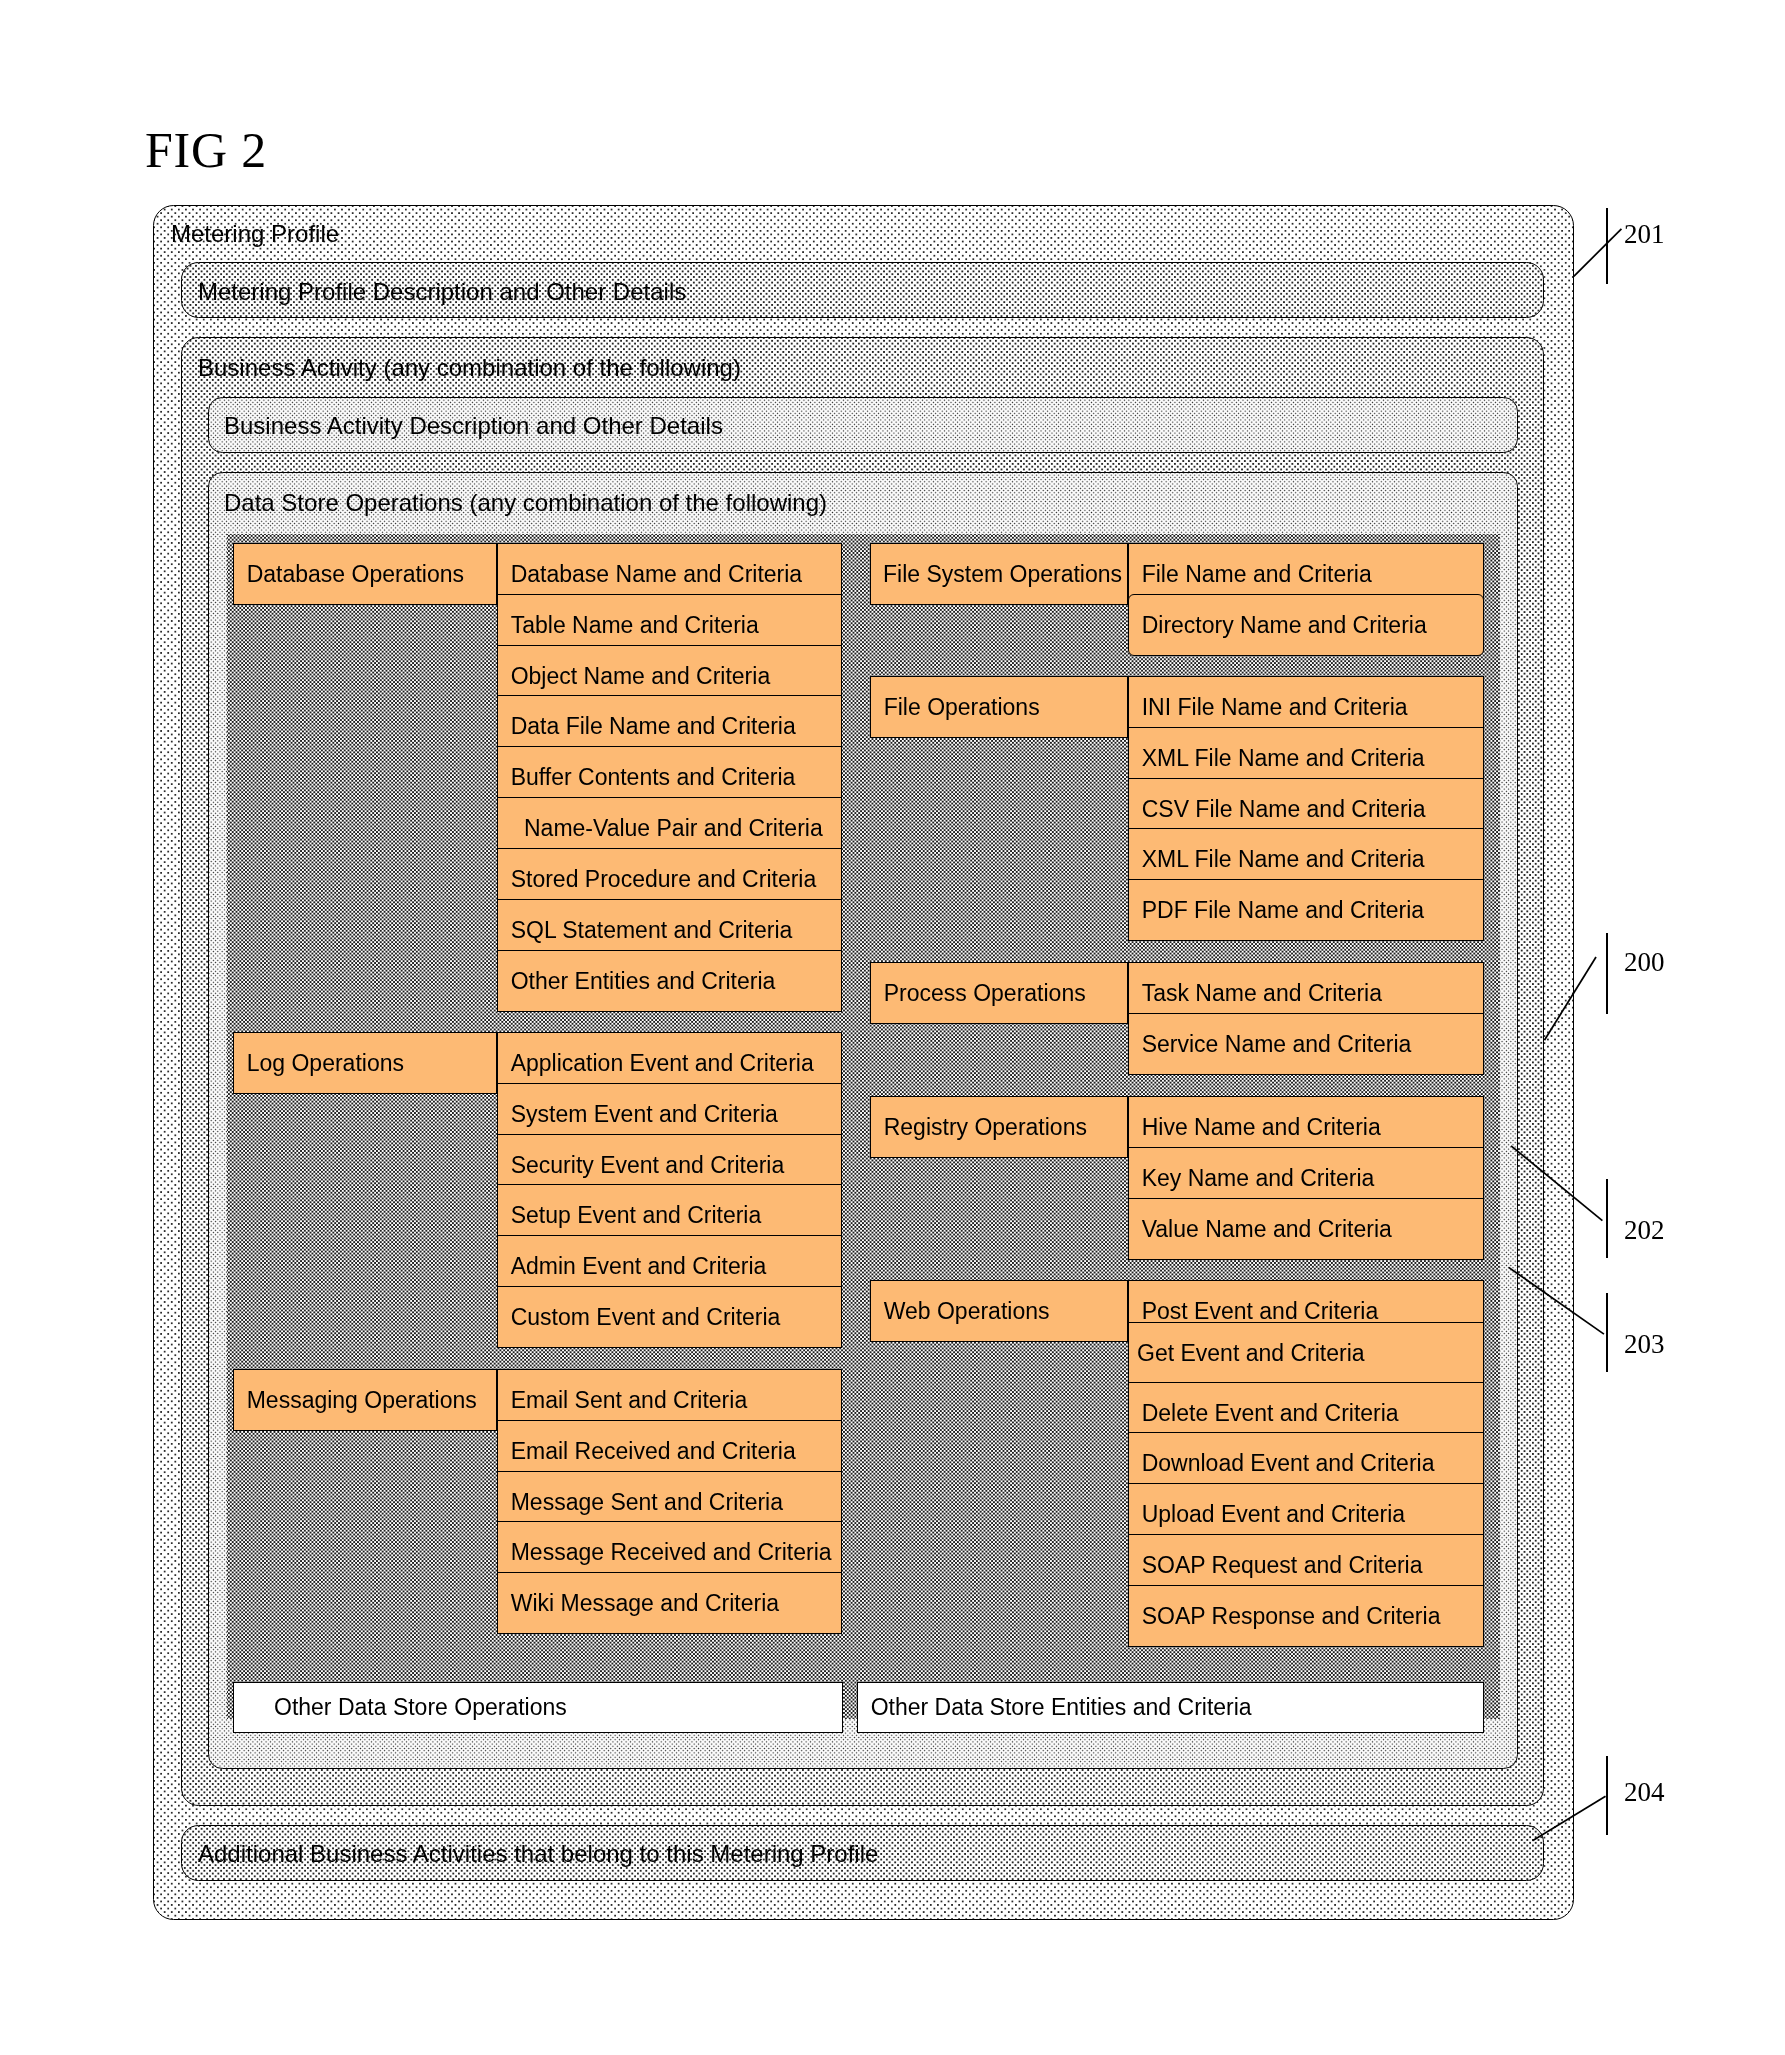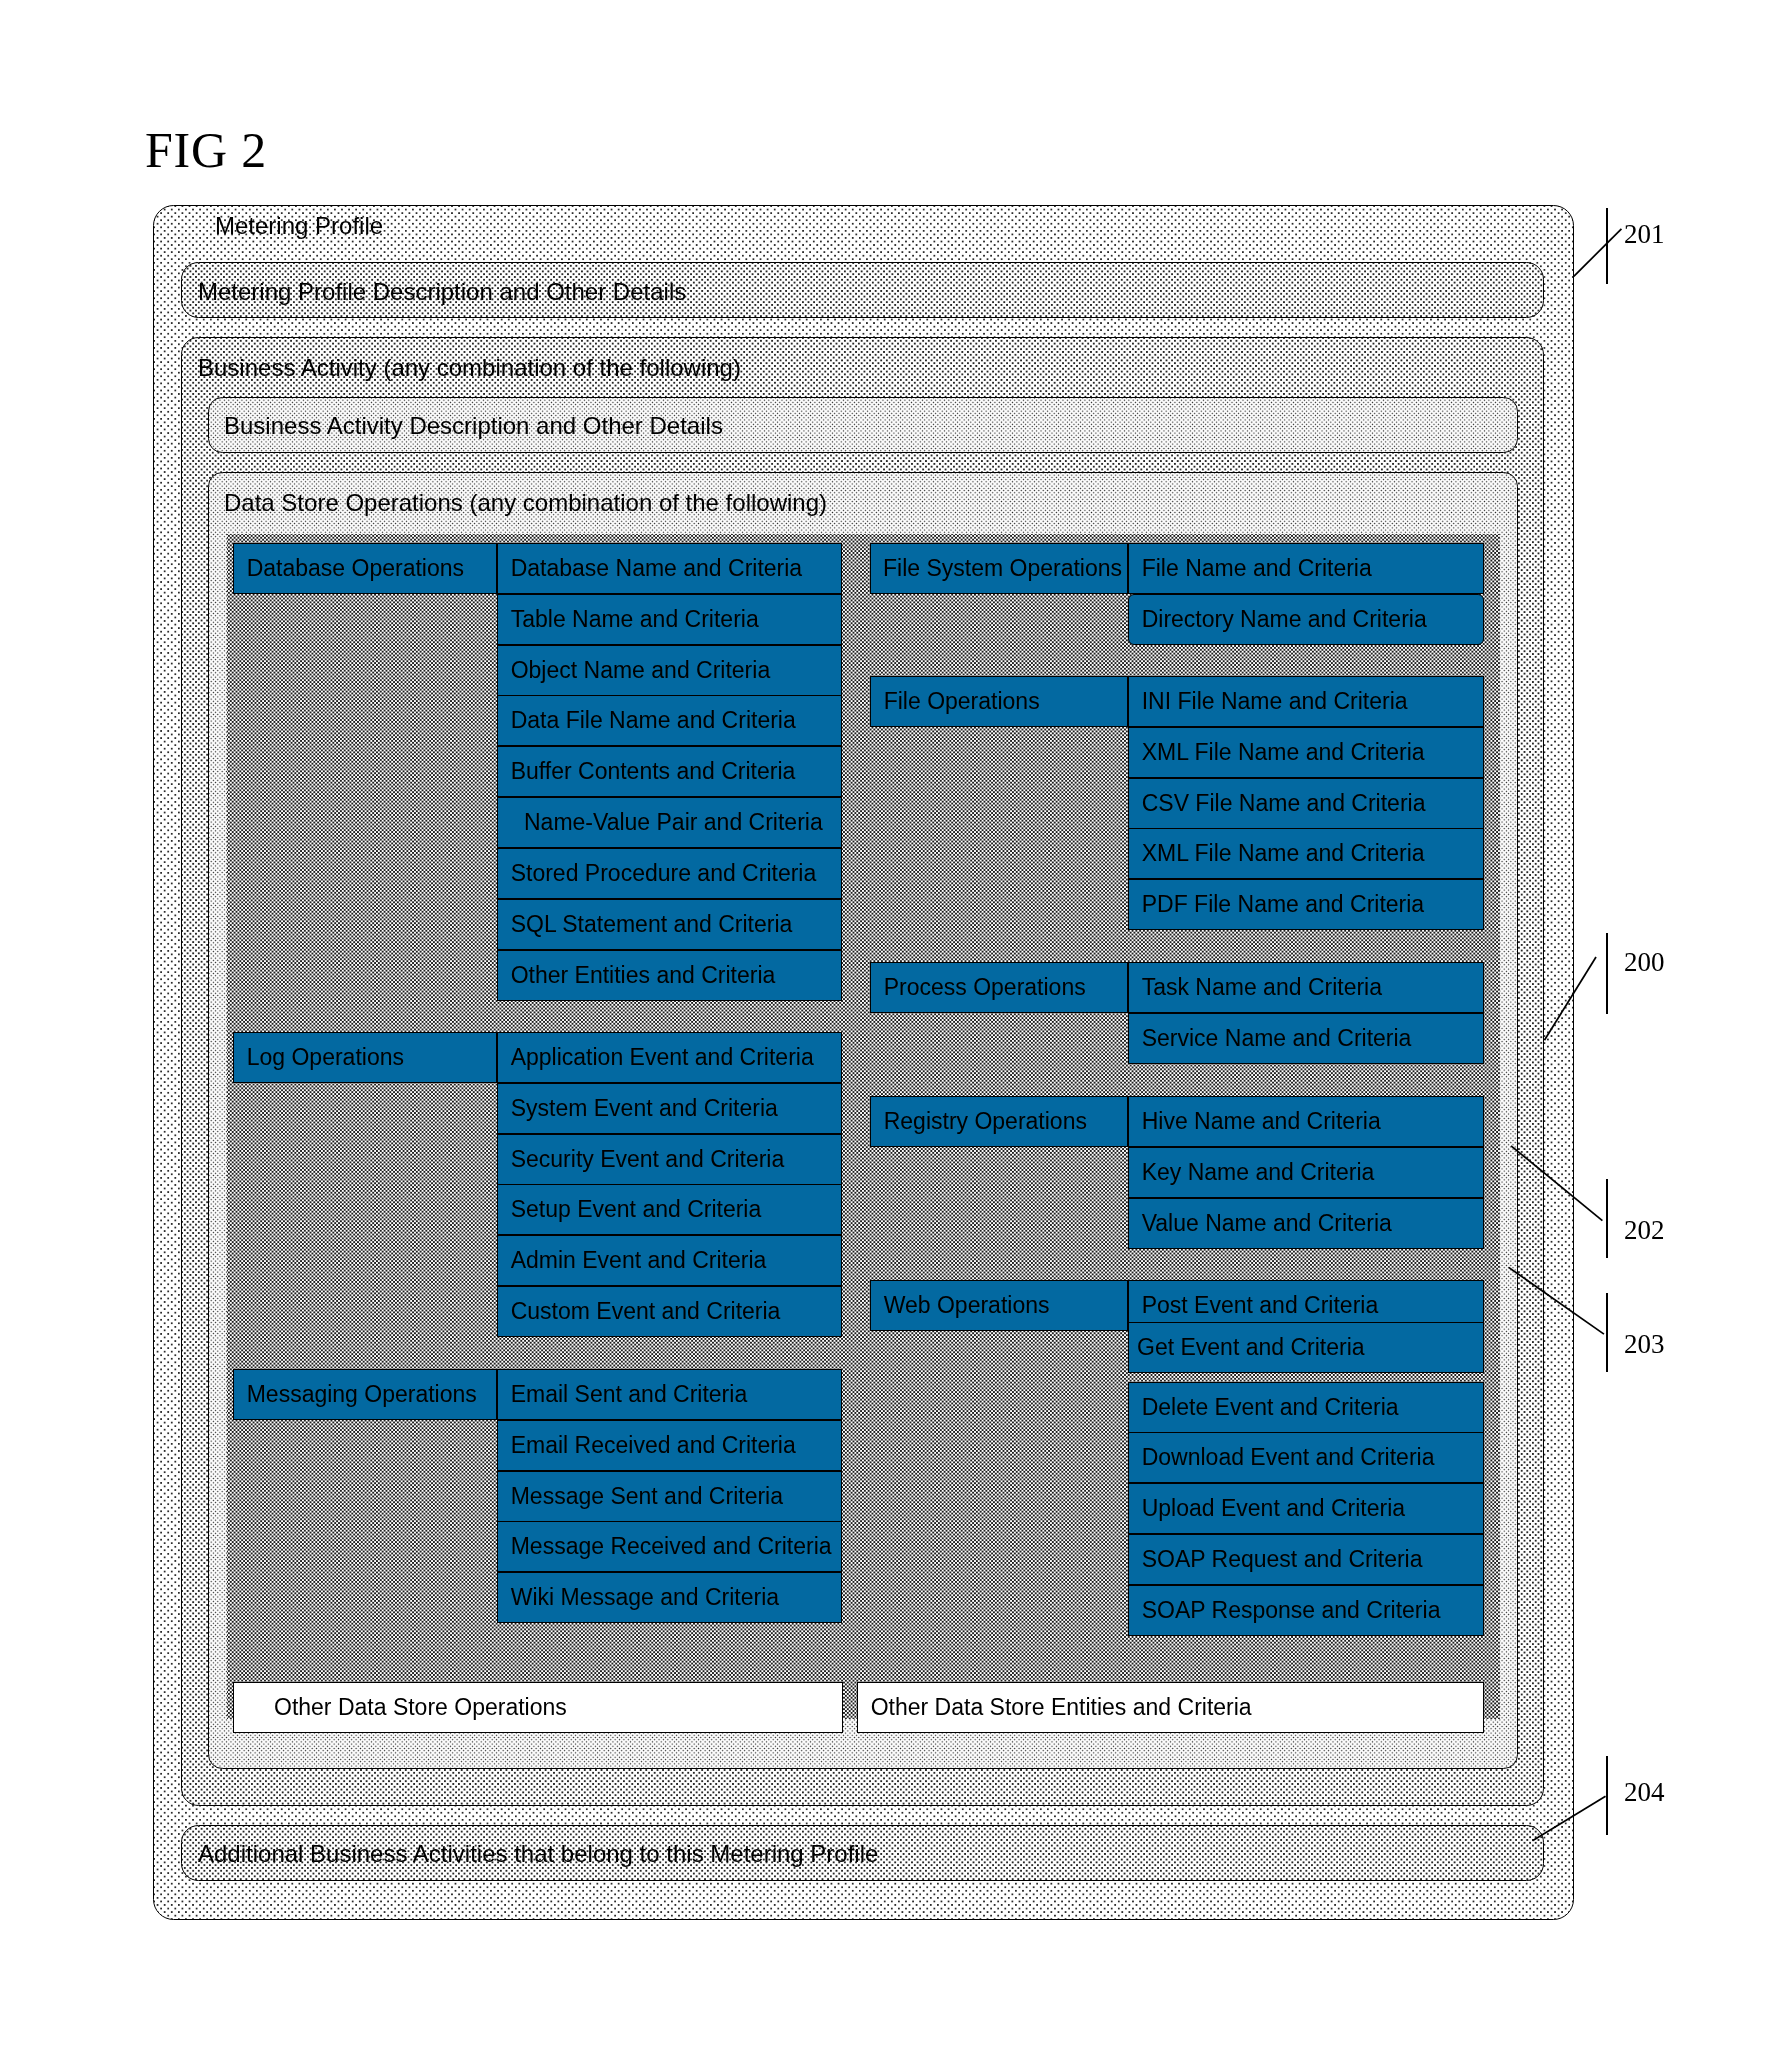--- a/index.html
+++ b/index.html
@@ -62,24 +62,24 @@
     position:absolute;
     font-size:24px;
     line-height:1;
     color:#000;
     white-space:nowrap;
   }
 
   
   .optable{position:absolute;}
   .opcell{
-    position:absolute;top:0;height:51px;
+    position:absolute;top:0;height:62px;
     box-sizing:border-box;
     border:1.3px solid #000;
-    background:#0369a1;
+    background:#fdba74;
     display:flex;align-items:center;
     padding-left:12.7px;
     font-size:23px;
     color:#000;
     white-space:nowrap;
     overflow:hidden;
   }
   .opcell.head{left:0;}
   .opcell.item{left:264px;}
 
@@ -100,21 +100,21 @@
     position:absolute;width:0;border-left:2px solid #000;
   }
   .callout-svg{position:absolute;left:0;top:0;pointer-events:none;}
 </style>
 </head>
 <body>
 
 <div class="fig-title">FIG 2</div>
 
 <div class="panel r-lg tex1" style="left:153px;top:205px;width:1421px;height:1715px;"></div>
-<div class="panel-label" style="left:171px;top:214px;margin-left:44px;">Metering Profile</div>
+<div class="panel-label" style="left:171px;top:222px;">Metering Profile</div>
 
 <div class="panel r-md tex2" style="left:181px;top:262px;width:1363px;height:56px;"></div>
 <div class="panel-label" style="left:198px;top:280px;">Metering Profile Description and Other Details</div>
 
 <div class="panel r-md tex2" style="left:181px;top:337px;width:1363px;height:1469px;"></div>
 <div class="panel-label" style="left:198px;top:356px;">Business Activity (any combination of the following)</div>
 
 <div class="panel r-sm tex3" style="left:208px;top:397px;width:1310px;height:56px;"></div>
 <div class="panel-label" style="left:224px;top:414px;">Business Activity Description and Other Details</div>
 

